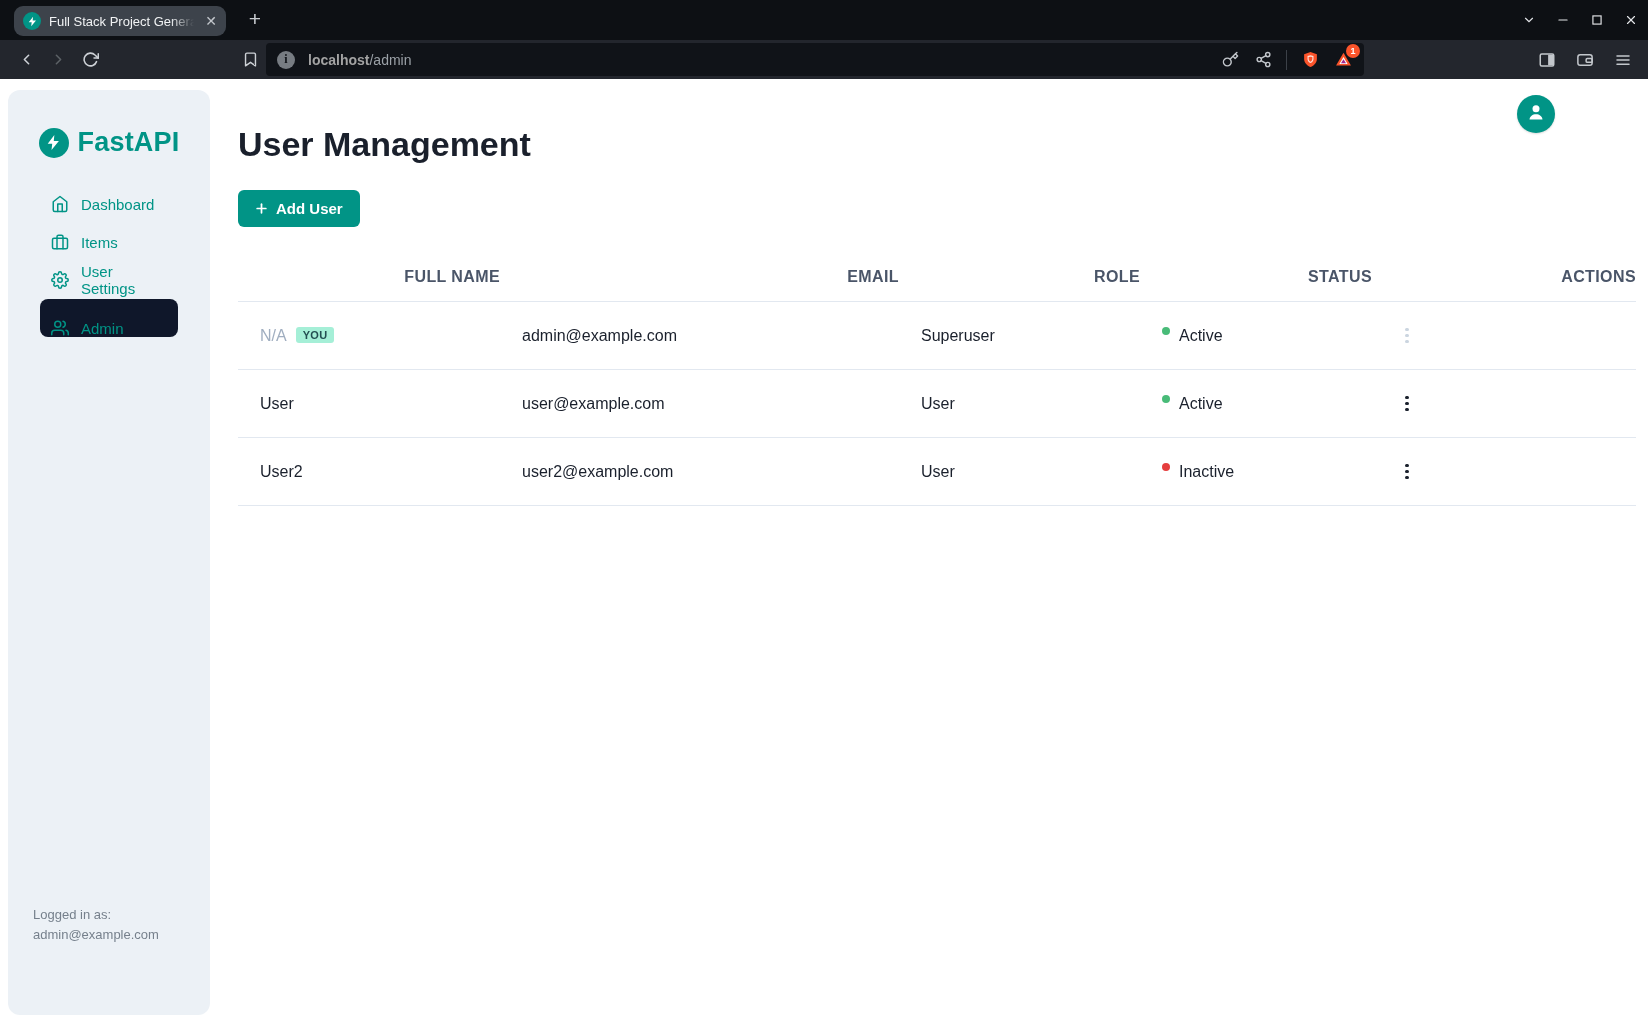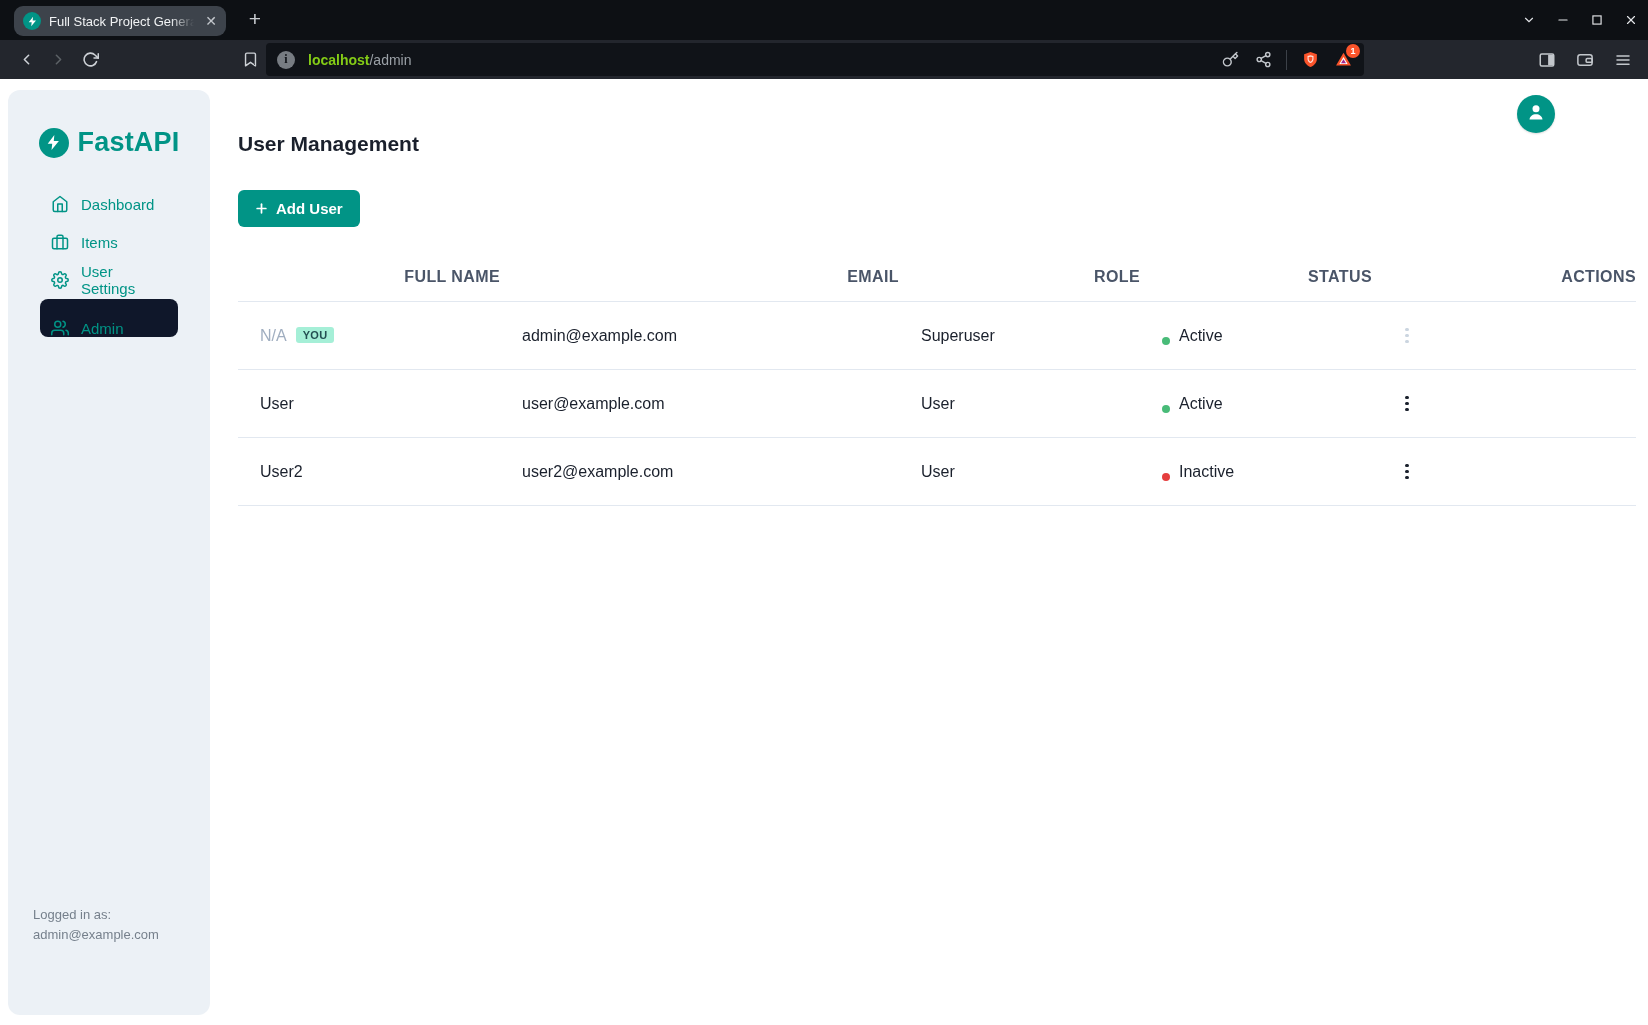--- a/index.html
+++ b/index.html
@@ -30,21 +30,21 @@
     color:#CDD1D6; cursor:pointer; flex:none; }
   .tool-btn svg { width:17px; height:17px; }
   .tool-btn.disabled { color:#5C6166; }
   .spacer-a { width:128px; flex:none; }
   .omnibox { width:1098px; height:33px; background:#101318; border-radius:4px;
     display:flex; align-items:center; padding:0 11px; flex:none; }
   .info-circle { width:18px; height:18px; border-radius:50%; background:#777C82;
     color:#101318; font-size:12px; font-weight:700; font-family:"Liberation Serif",serif;
     display:flex; align-items:center; justify-content:center; margin-right:13px; flex:none; }
   .url { font-size:14px; white-space:nowrap; }
-  .url .host { color:#84cc16; font-weight:700; }
+  .url .host { color:#a3a3a3; font-weight:700; }
   .url .path { color:#9AA0A6; }
   .box-icons { margin-left:auto; display:flex; align-items:center; gap:13px; }
   .box-icons .ic { width:20px; height:20px; color:#C3C7CC; display:flex; align-items:center; justify-content:center; cursor:pointer; }
   .box-icons .ic svg { width:17px; height:17px; }
   .vdiv { width:1px; height:20px; background:#3C4148; }
   .rewards-wrap { position:relative; }
   .count-badge { position:absolute; top:-6px; right:-7px; min-width:14px; height:14px;
     background:#FB542B; border-radius:7px; color:#fff; font-size:9px; font-weight:700;
     display:flex; align-items:center; justify-content:center; padding:0 3px; }
   .toolbar-right { margin-left:auto; display:flex; align-items:center; gap:8px; }
@@ -68,36 +68,36 @@
   .nav-icon svg { width:18px; height:18px; }
   .side-footer { position:absolute; left:25px; bottom:70px; font-size:13px;
     color:#76808C; line-height:20px; }
 
   .avatar-btn { position:absolute; top:16px; right:93px; width:38px; height:38px;
     border-radius:50%; background:#019486; display:flex; align-items:center;
     justify-content:center; cursor:pointer; box-shadow:0 1px 2px rgba(0,0,0,.15); }
   .avatar-btn svg { width:20px; height:20px; }
 
   .main { position:absolute; left:210px; top:0; right:0; bottom:0; padding:48px 12px 0 28px; }
-  .page-title { font-size:21px; line-height:34px; font-weight:700; color:#1A202C; }
+  .page-title { font-size:34px; line-height:34px; font-weight:700; color:#1A202C; }
   .add-btn { margin-top:29px; height:37px; display:inline-flex; align-items:center; gap:8px;
     padding:0 17px; background:#019486; border:none; border-radius:6px; color:#fff;
     font-size:15px; font-weight:700; font-family:"Liberation Sans",sans-serif; cursor:pointer; }
   .add-btn svg { width:13px; height:13px; }
 
   .table-wrap { margin-top:27px; }
   table { width:100%; border-collapse:collapse; table-layout:fixed; }
   th { text-align:right; font-size:16px; font-weight:700; color:#4A5568;
     letter-spacing:.4px; padding:14px 0 15px 22px; border-bottom:1px solid #E2E8F0; }
   td { height:68px; padding:0 0 0 22px; border-bottom:1px solid #E2E8F0;
     font-size:16px; color:#1A202C; }
   .dim { color:#A0AEC0; }
   .you-badge { display:inline-block; margin-left:9px; padding:2px 7px; border-radius:3px;
     font-size:11px; font-weight:700; letter-spacing:.3px; vertical-align:2px; }
-  .status-cell { display:flex; align-items:flex-end; gap:9px; }
+  .status-cell { display:flex; align-items:flex-start; gap:9px; }
   .dot { width:8px; height:8px; border-radius:50%; flex:none; }
   .kebab { width:26px; height:26px; display:flex; flex-direction:column; align-items:center;
     justify-content:center; gap:2.5px; cursor:pointer; background:none; border:none; }
   .kebab i { width:3.5px; height:3.5px; border-radius:50%; background:#1A202C; }
   .kebab.disabled { cursor:default; }
   .kebab.disabled i { background:#CBD5E0; }
 </style>
 </head>
 <body>
 

